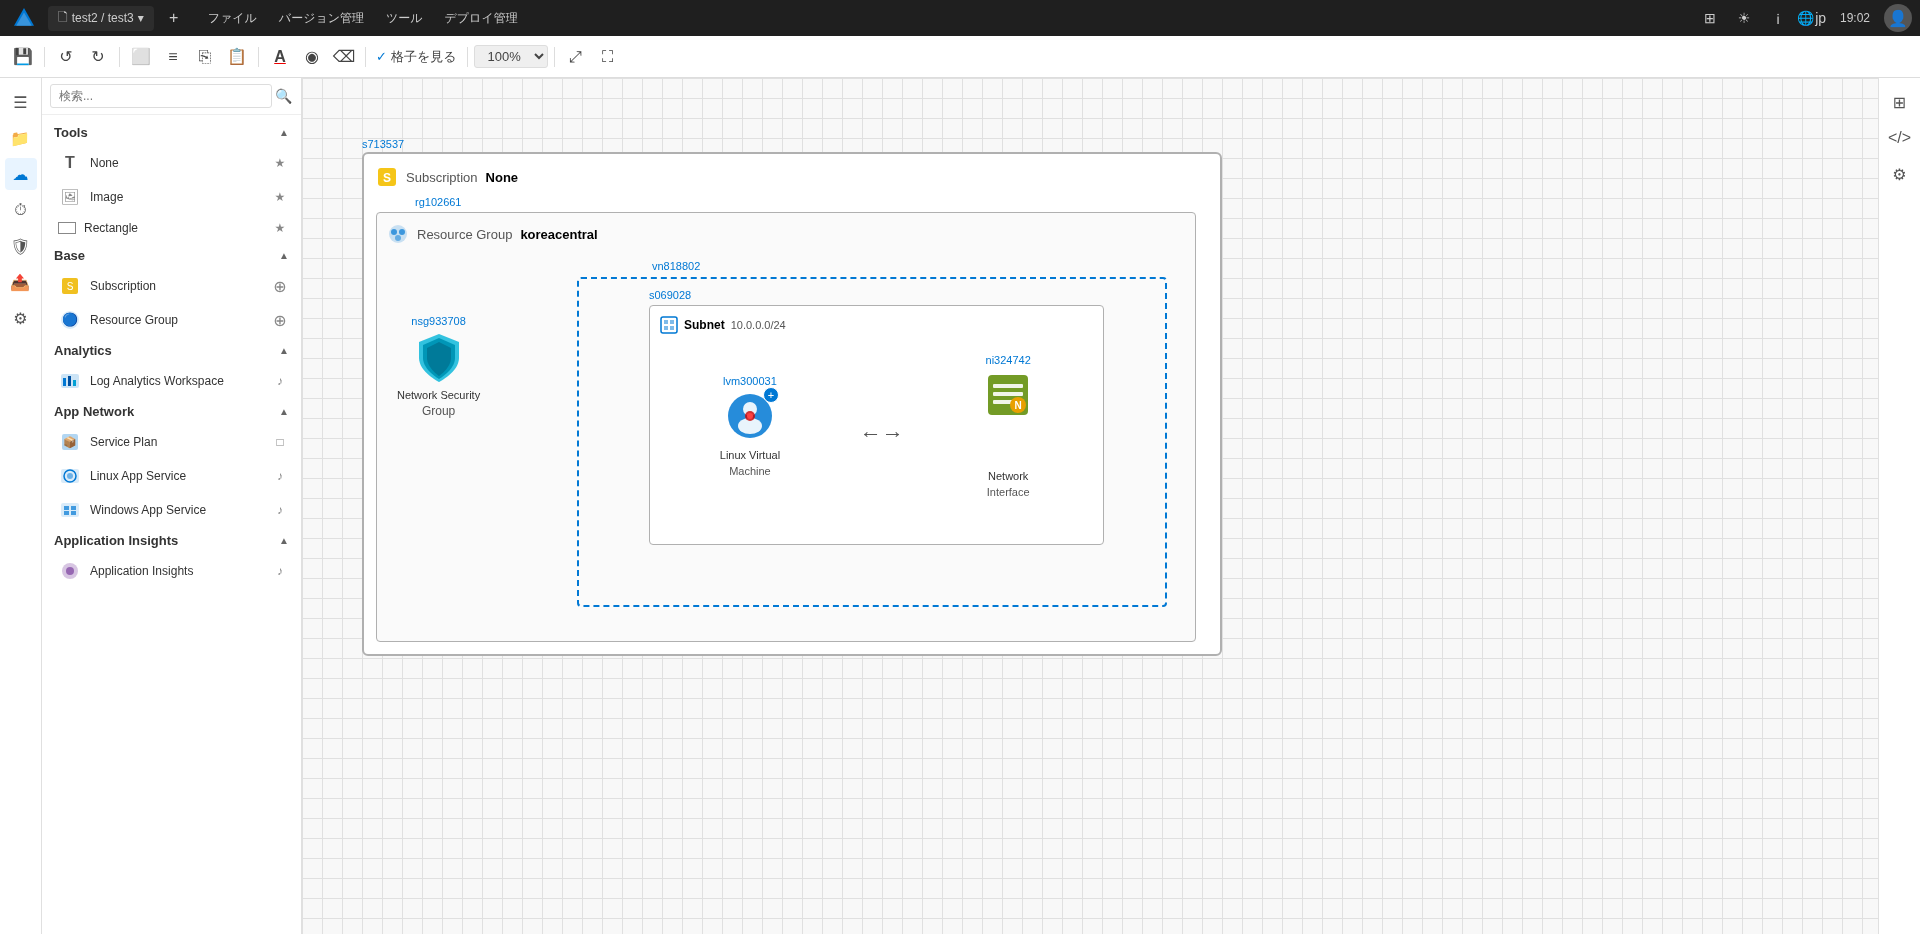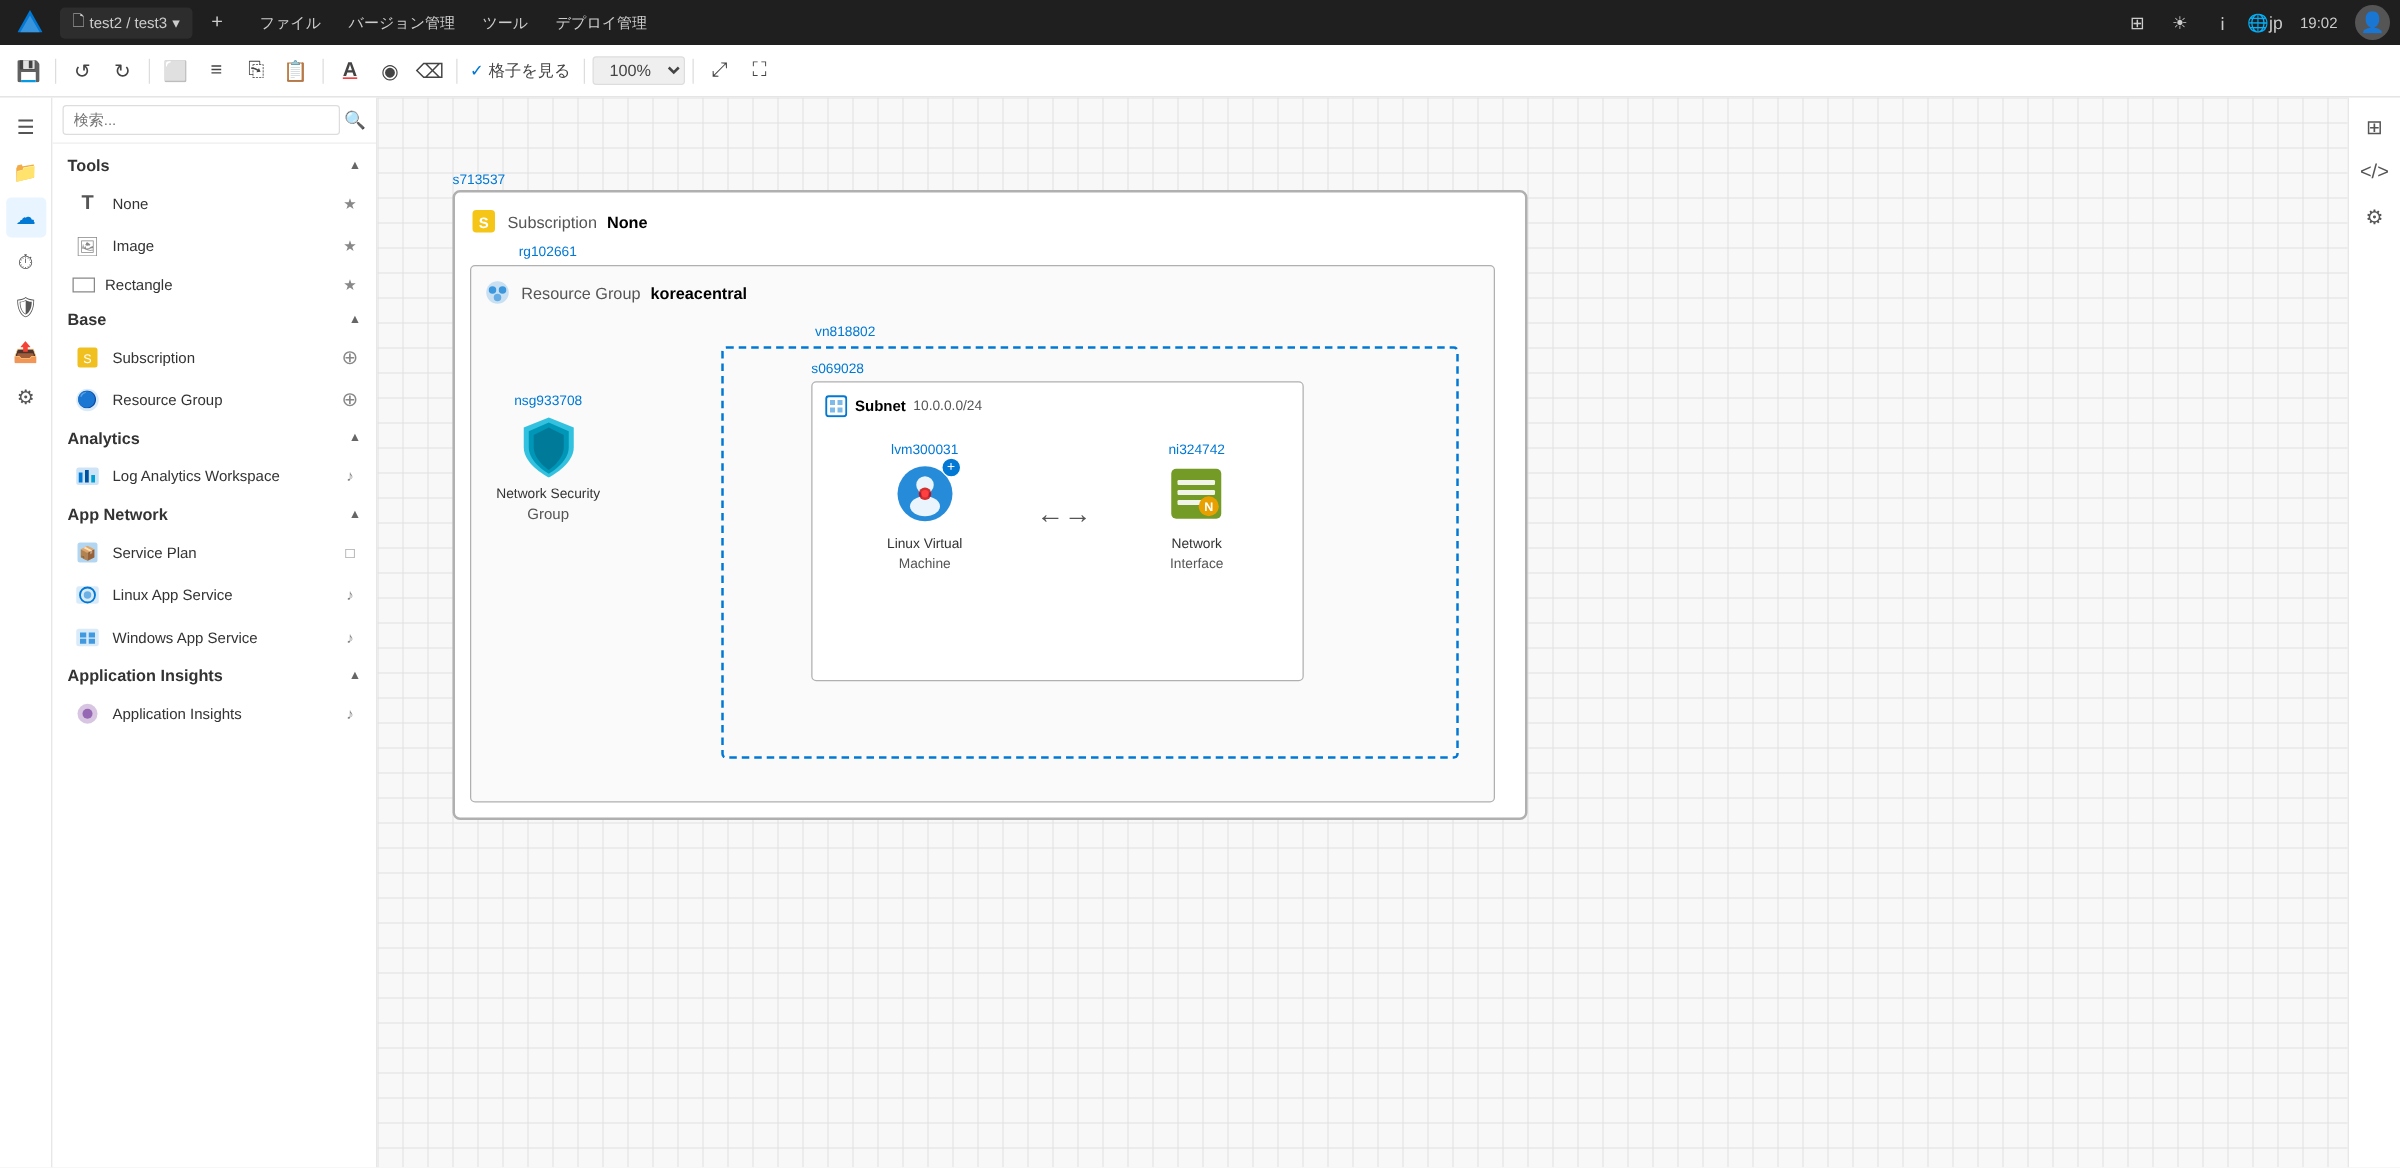--- a/index.html
+++ b/index.html
@@ -467,21 +467,21 @@
               <span style="font-size:11px; font-weight:500; color:#333; text-align:center;">Network Security</span>
               <span style="font-size:12px; color:#555; text-align:left;">Group</span>
             </div>
 
             <span style="position:absolute; top:5px; left:265px; color:#0078d4; font-size:11px;">vn818802</span>
 
             <div style="position:absolute; top:22px; left:190px; border:2px dashed #0078d4; border-radius:4px; width:590px; height:330px; padding:10px;">
 
               <span style="color:#0078d4; font-size:11px; display:block; margin-left:60px;">s069028</span>
 
-              <div style="border:1px solid #b0b0b0; border-radius:4px; padding:10px; background:white; width:394px; height:240px; margin-top:4px; margin-left:60px; position:relative;">
+              <div style="border:1px solid #b0b0b0; border-radius:4px; padding:10px; background:white; width:455px; height:240px; margin-top:4px; margin-left:60px; position:relative;">
                 <div style="display:flex; align-items:center; gap:6px; margin-bottom:8px;">
                   <svg width="18" height="18" viewBox="0 0 18 18">
                     <rect x="1" y="1" width="16" height="16" rx="2" fill="none" stroke="#0078d4" stroke-width="1.5"></rect>
                     <rect x="4" y="4" width="4" height="4" fill="#0078d4" opacity="0.5"></rect>
                     <rect x="10" y="4" width="4" height="4" fill="#0078d4" opacity="0.5"></rect>
                     <rect x="4" y="10" width="4" height="4" fill="#0078d4" opacity="0.5"></rect>
                     <rect x="10" y="10" width="4" height="4" fill="#0078d4" opacity="0.5"></rect>
                   </svg>
                   <span style="font-size:12px; font-weight:600;">Subnet</span>
                   <span style="font-size:11px; color:#555;">10.0.0.0/24</span>
@@ -517,21 +517,21 @@
                       
                       <svg width="50" height="50" viewBox="0 0 50 50">
                         <rect x="5" y="5" width="40" height="40" rx="4" fill="#5a8a00" opacity="0.85"></rect>
                         <rect x="10" y="14" width="30" height="4" rx="1" fill="white" opacity="0.9"></rect>
                         <rect x="10" y="22" width="30" height="4" rx="1" fill="white" opacity="0.9"></rect>
                         <rect x="10" y="30" width="30" height="4" rx="1" fill="white" opacity="0.9"></rect>
                         <circle cx="35" cy="35" r="8" fill="#e8a000"></circle>
                         <text x="35" y="39" text-anchor="middle" font-size="10" fill="white" font-weight="bold">N</text>
                       </svg>
                     </div>
-                    <span style="font-size:11px; font-weight:500; color:#333; text-align:center;">Network</span>
+                    <span style="font-size:11px; font-weight:500; color:#333; text-align:center;margin-top:42px;">Network</span>
                     <span style="font-size:11px; color:#555; text-align:center;">Interface</span>
                   </div>
                 </div>
               </div>
             </div>
           </div>
         </div>
       </div>
     </div>
   </div>

